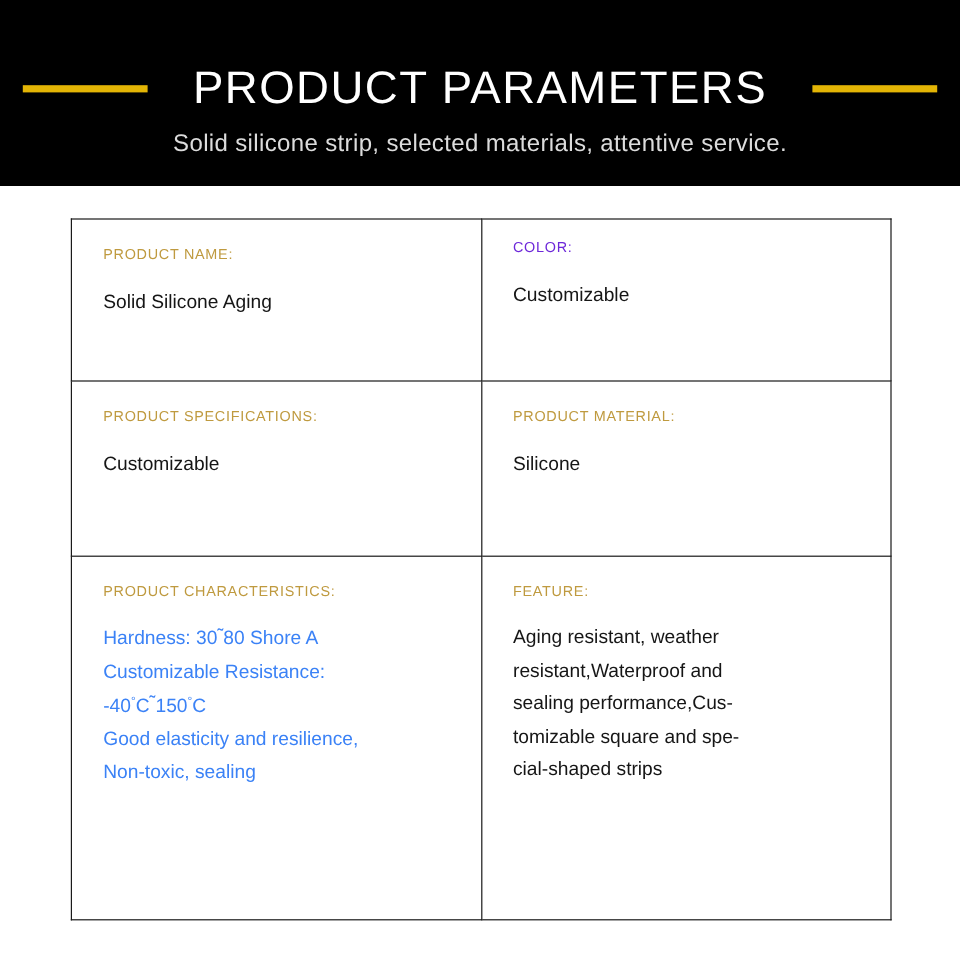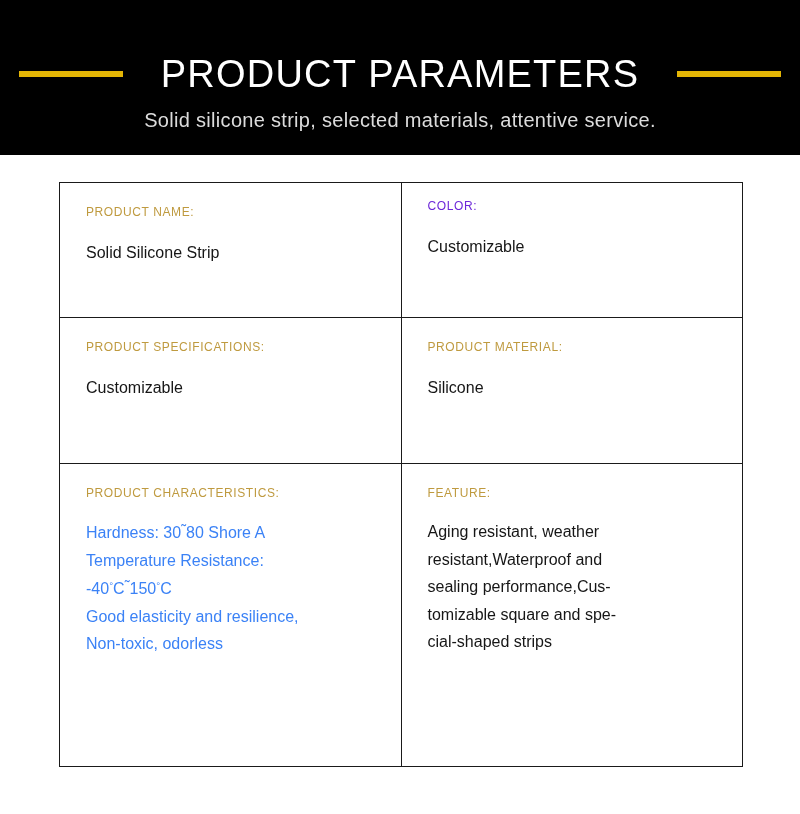--- a/index.html
+++ b/index.html
@@ -121,21 +121,21 @@
   </div>
   <div class="subtitle" style="color: rgb(220, 220, 220);">Solid silicone strip, selected materials, attentive service.</div>
 </div>
 
 <div class="table-wrap">
   <table class="spec-table">
     <tbody>
       <tr class="row-a">
         <td style="border-color: rgb(26, 26, 26);">
           <p class="cell-label" style="color: rgb(191, 154, 63);">PRODUCT NAME:</p>
-          <p class="cell-value" style="color: rgb(22, 22, 22);">Solid Silicone Strip</p>
+          <p class="cell-value" style="color: rgb(22, 22, 22);">Solid Silicone Aging</p>
         </td>
         <td class="nudge-up" style="border-color: rgb(26, 26, 26);">
           <p class="cell-label" style="color: #6d28d9;">COLOR:</p>
           <p class="cell-value" style="color: rgb(22, 22, 22);">Customizable</p>
         </td>
       </tr>
       <tr class="row-b">
         <td style="border-color: rgb(26, 26, 26);">
           <p class="cell-label" style="color: rgb(191, 154, 63);">PRODUCT SPECIFICATIONS:</p>
           <p class="cell-value" style="color: rgb(22, 22, 22);">Customizable</p>
@@ -143,24 +143,24 @@
         <td style="border-color: rgb(26, 26, 26);">
           <p class="cell-label" style="color: rgb(191, 154, 63);">PRODUCT MATERIAL:</p>
           <p class="cell-value" style="color: rgb(22, 22, 22);">Silicone</p>
         </td>
       </tr>
       <tr class="row-c">
         <td style="border-color: rgb(26, 26, 26);">
           <p class="cell-label" style="color: rgb(191, 154, 63);">PRODUCT CHARACTERISTICS:</p>
           <div class="cell-value multiline" style="color: #3b82f6;">
               <span class="ln">Hardness: 30<span class="tilde">˜</span>80 Shore A</span>
-              <span class="ln">Temperature Resistance:</span>
+              <span class="ln">Customizable Resistance:</span>
               <span class="ln">-40<span class="sup">°</span>C<span class="tilde">˜</span>150<span class="sup">°</span>C</span>
               <span class="ln">Good elasticity and resilience,</span>
-              <span class="ln">Non-toxic, odorless</span>
+              <span class="ln">Non-toxic, sealing</span>
             </div>
         </td>
         <td style="border-color: rgb(26, 26, 26);">
           <p class="cell-label" style="color: rgb(191, 154, 63);">FEATURE:</p>
           <div class="cell-value multiline" style="color: rgb(22, 22, 22);">
               <span class="ln">Aging resistant, weather</span>
               <span class="ln">resistant,Waterproof and</span>
               <span class="ln">sealing performance,Cus-</span>
               <span class="ln">tomizable square and spe-</span>
               <span class="ln">cial-shaped strips</span>

